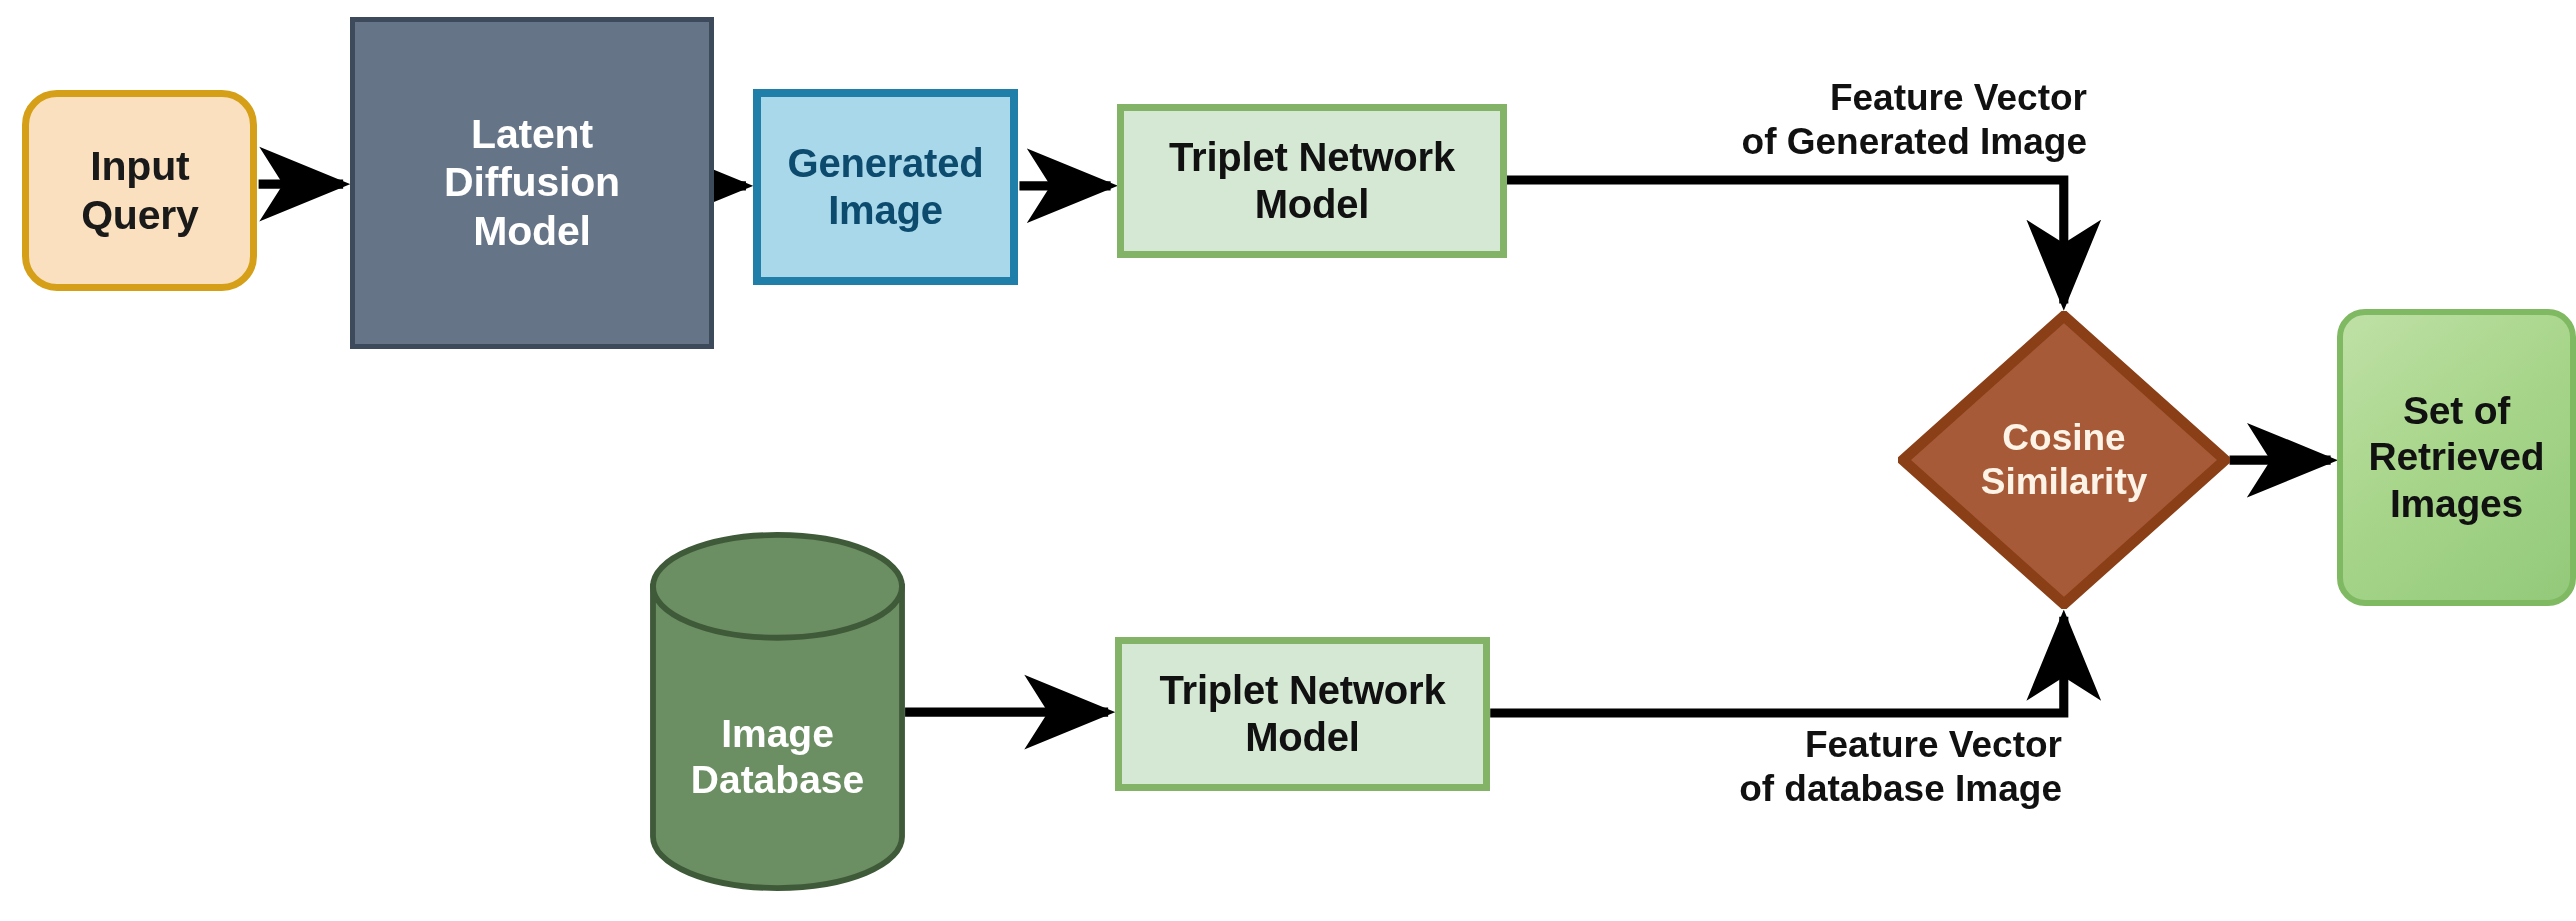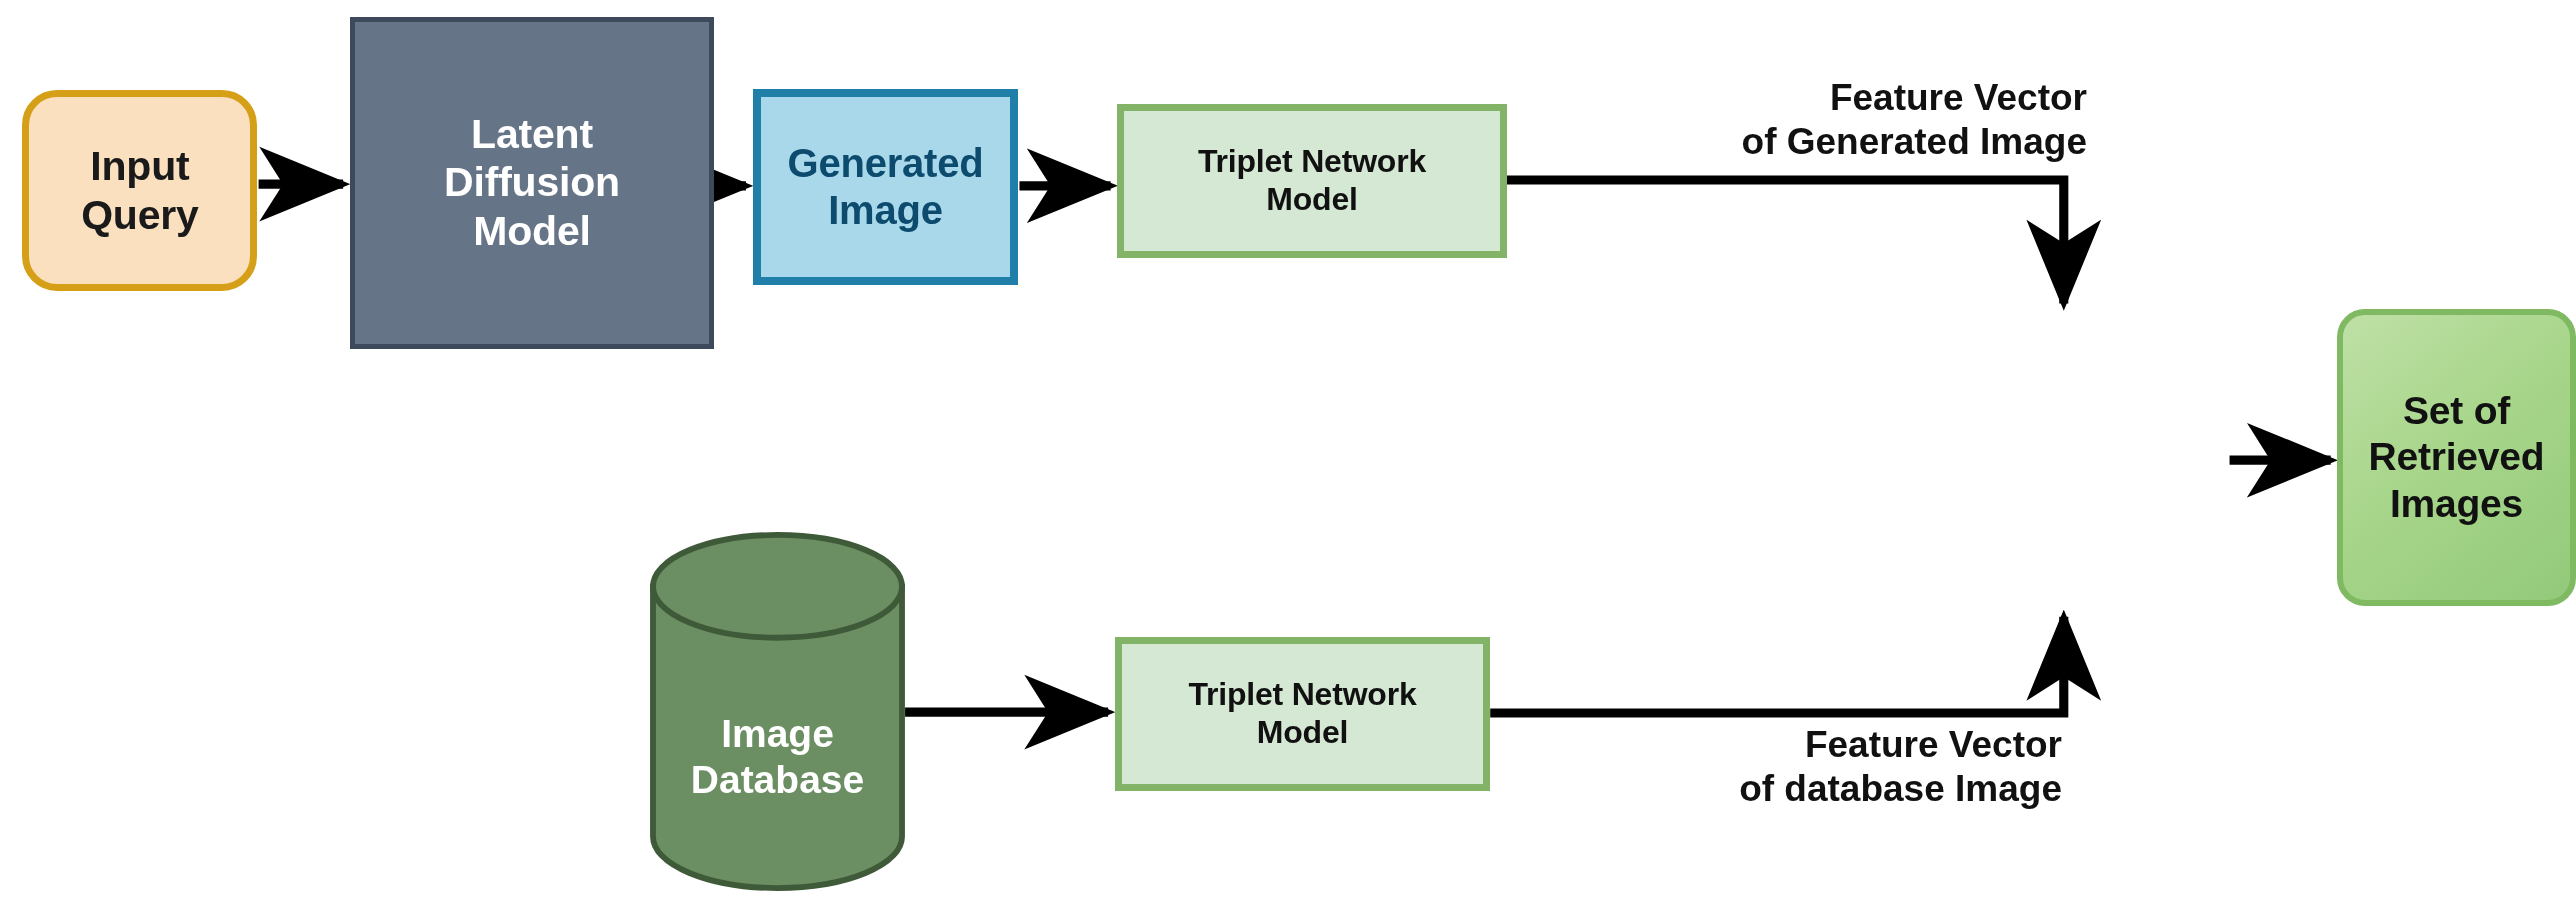--- a/index.html
+++ b/index.html
@@ -56,21 +56,21 @@
     border: 8.3px solid #1f7fa8;
     color: #0c4a6e;
     font-size: 40px;
   }
 
   
   .triplet {
     background: #d5e8d4;
     border: 7.5px solid #82b366;
     color: #111111;
-    font-size: 32px;
+    font-size: 40px;
   }
   #triplet-top   { left: 1117px; top: 104px; width: 390px; height: 154px; }
   #triplet-bottom{ left: 1115px; top: 637px; width: 375px; height: 154px; }
 
   
   #retrieved-images {
     left: 2337px; top: 309px; width: 239px; height: 297px;
     background: linear-gradient(140deg, #bfe0a6 0%, #a8d68b 45%, #93c97a 100%);
     border: 6.6px solid #7fb961;
     border-radius: 28px;
@@ -176,19 +176,25 @@
   <div class="node" id="retrieved-images">Set of<br>Retrieved<br>Images</div>
 
   <div id="image-database">
     <svg viewBox="0 0 312 438" preserveAspectRatio="none">
       <path d="M6,68 L6,370 A150,62 0 0 0 306,370 L306,68 Z" fill="#6b8e63" stroke="#3f5a38" stroke-width="7"></path>
       <ellipse cx="156" cy="68" rx="150" ry="62" fill="#6b8e63" stroke="#3f5a38" stroke-width="7"></ellipse>
     </svg>
     <div id="db-label">Image<br>Database</div>
   </div>
 
+  <div id="cosine-similarity">
+    <svg viewBox="0 0 400 360" preserveAspectRatio="none">
+      <polygon points="200,6 394,180 200,354 6,180" fill="#a75a38" stroke="#8a3f17" stroke-width="13"></polygon>
+    </svg>
+    <div id="cos-label">Cosine<br>Similarity</div>
+  </div>
 
   <div class="edge-label" id="label-fv-generated">Feature Vector<br>of Generated Image</div>
 
   <div class="edge-label" id="label-fv-database">Feature Vector<br>of database Image</div>
 
 </div>
 
 
 </body></html>

